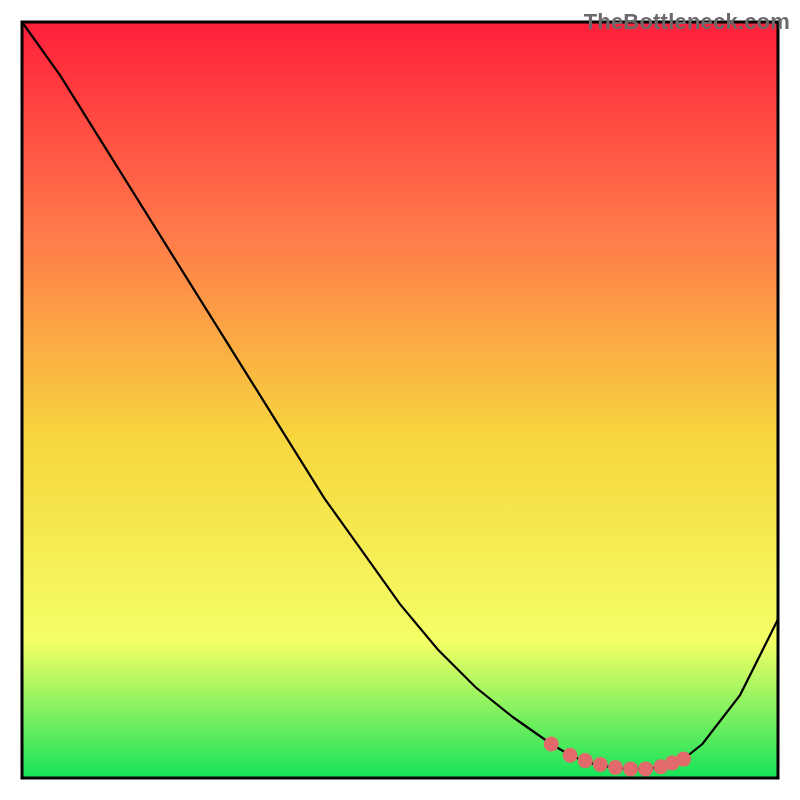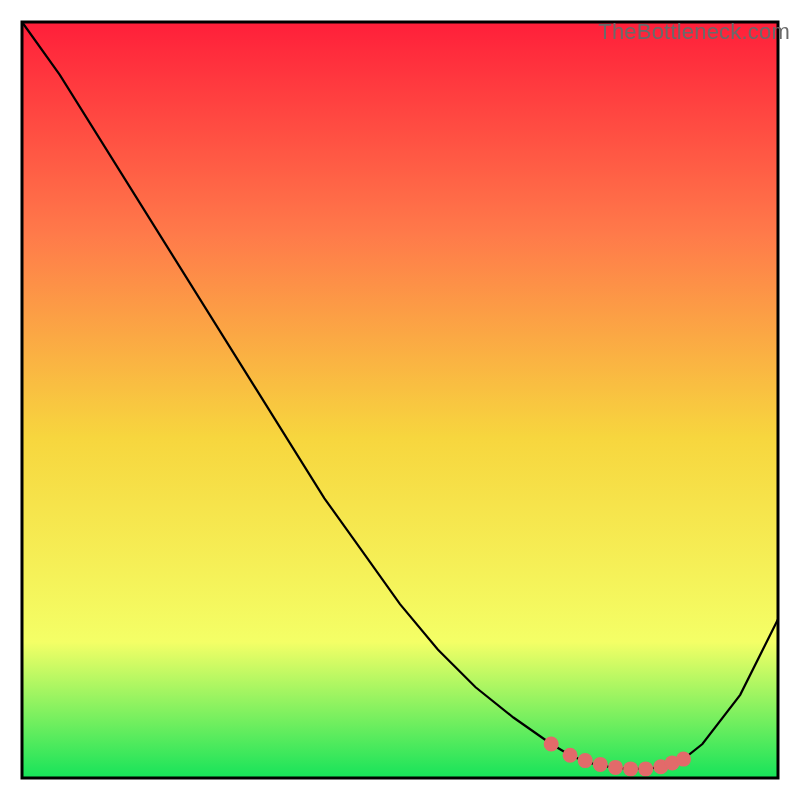--- a/index.html
+++ b/index.html
@@ -11,24 +11,24 @@
     background: #ffffff;
     font-family: Arial, Helvetica, sans-serif;
   }
   .stage {
     position: relative;
     width: 800px;
     height: 800px;
   }
   .watermark {
     position: absolute;
-    top: 19px;
+    top: 9px;
     right: 10px;
     font-size: 22px;
-    font-weight: 400;
+    font-weight: 700;
     color: #6a6a6a;
     letter-spacing: 0.2px;
     z-index: 10;
   }
   svg {
     display: block;
   }
 </style>
 </head>
 <body>

